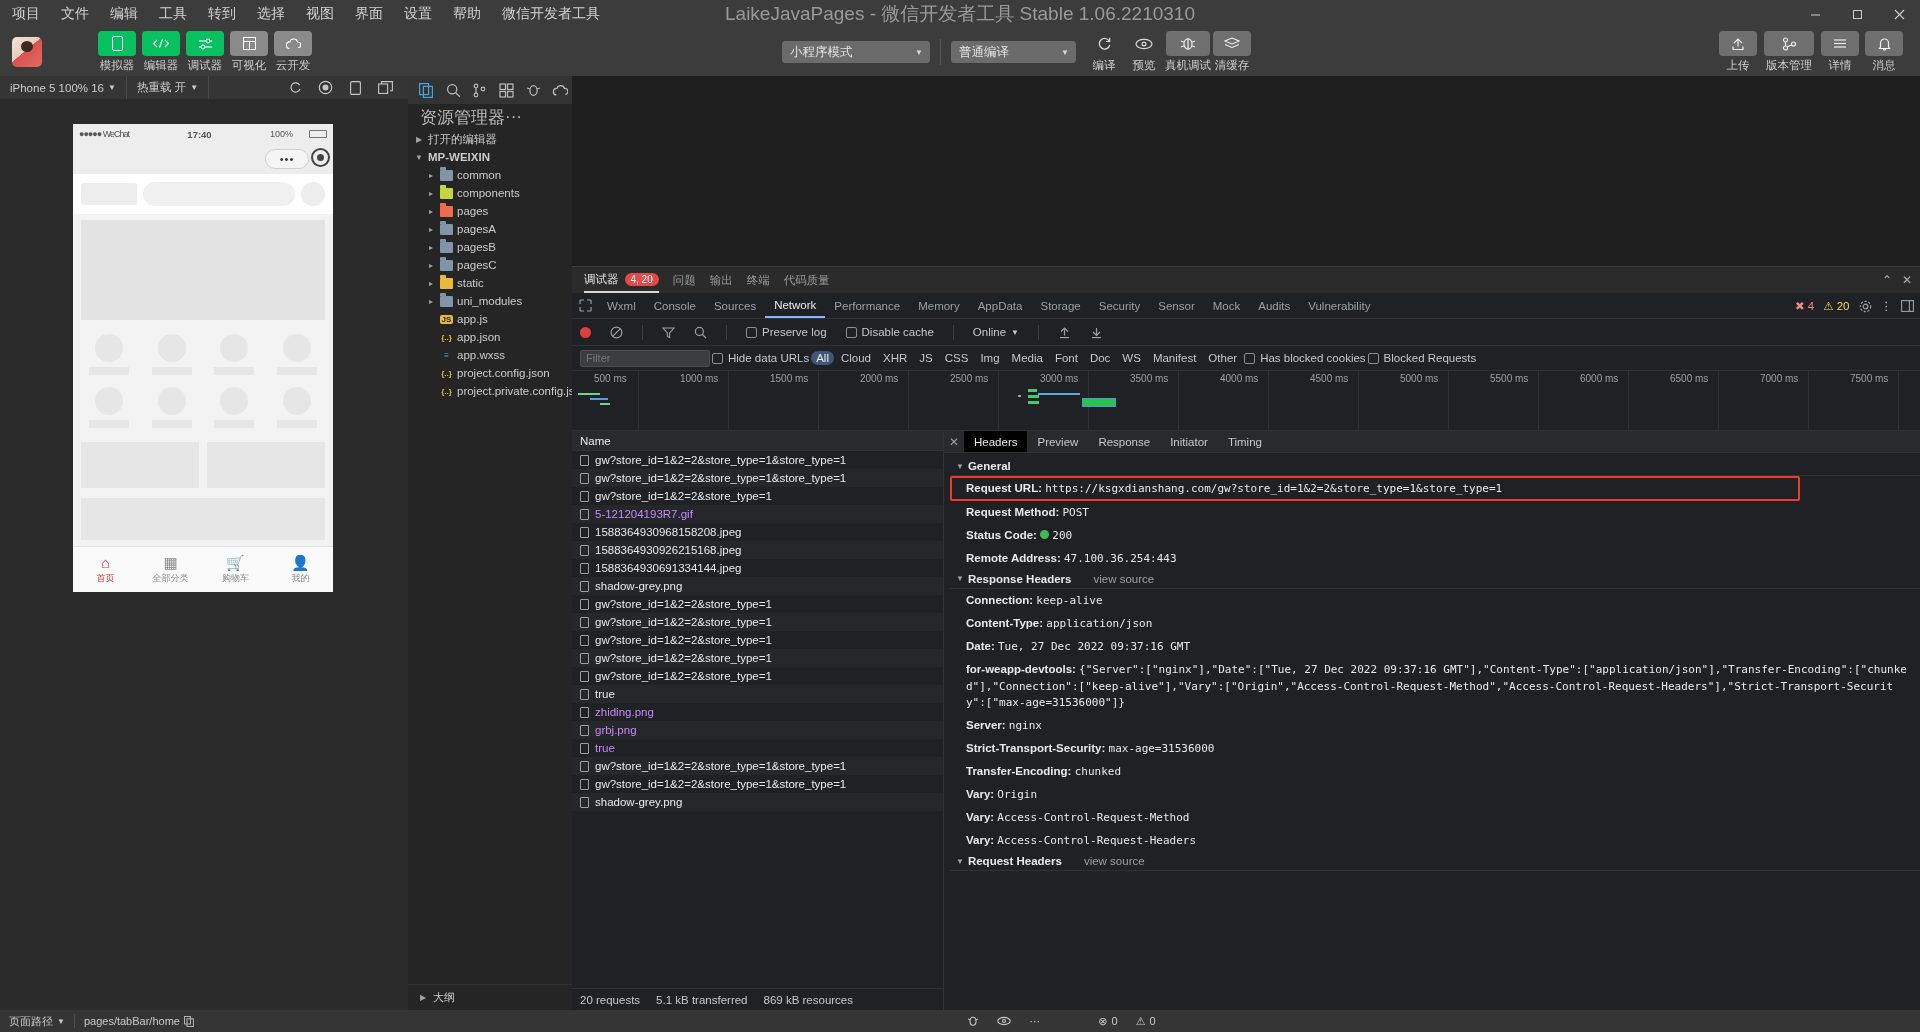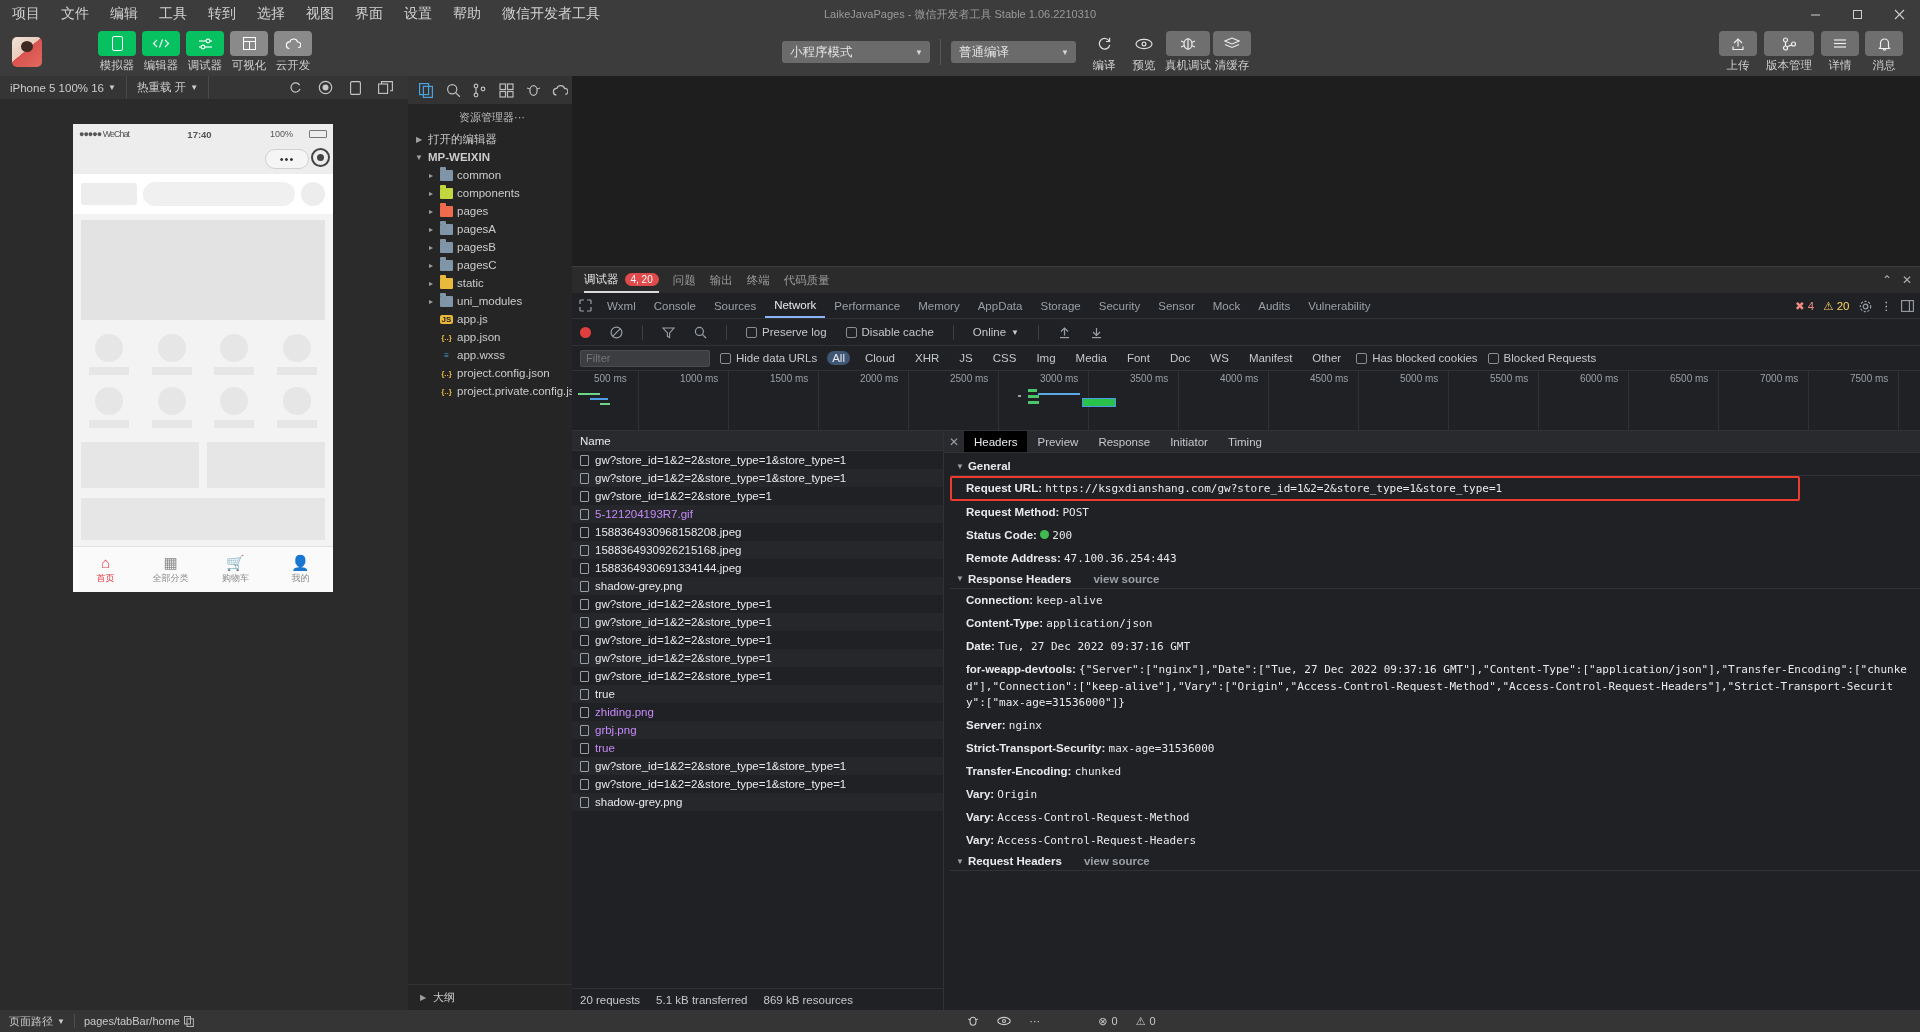--- a/index.html
+++ b/index.html
@@ -14,21 +14,21 @@
 
   
   .titlebar {
     position: absolute; left: 0; top: 0; width: 1920px; height: 28px;
     background: #3c3c3c; display: flex; align-items: center;
   }
   .menu { display: flex; align-items: center; padding-left: 8px; gap: 13px; }
   .menu-item { font-size: 14px; color: #d2d2d2; padding: 2px 4px; cursor: default; }
   .win-title {
     position: absolute; left: 0; right: 0; text-align: center;
-    font-size: 11px; color: #9a9a9a; pointer-events: none;
+    font-size: 19px; color: #9a9a9a; pointer-events: none;
   }
   .win-ctrls { position: absolute; right: 0; top: 0; height: 28px; display: flex; }
   .win-btn { width: 42px; height: 28px; display: flex; align-items: center; justify-content: center;
              color: #cfcfcf; font-size: 13px; }
 
   
   .toolbar {
     position: absolute; left: 0; top: 28px; width: 1920px; height: 48px;
     background: #3c3c3c; display: flex; align-items: center;
   }
@@ -128,22 +128,22 @@
     position: absolute; left: 408px; top: 76px; width: 164px; height: 28px;
     background: #333333; display:flex; align-items:center; gap: 2px; padding-left: 6px;
   }
   .exp-tab { width: 26px; height: 26px; display:flex;align-items:center;justify-content:center; color:#9a9a9a; cursor:pointer; }
   .exp-tab.active { color: #e6e6e6; }
 
   .explorer {
     position: absolute; left: 408px; top: 104px; width: 164px; bottom: 22px;
     background: #252526; font-size: 11.5px; color: #cccccc;
   }
-  .exp-head { height: 26px; display:flex; align-items:center; justify-content: center;
-              padding: 0 8px 0 12px; font-size: 11px; color: #bbbbbb; }
+  .exp-head { height: 26px; display:flex; align-items:center; justify-content: flex-start;
+              padding: 0 8px 0 12px; font-size: 17px; color: #bbbbbb; }
   .tree-row { height: 18px; display:flex; align-items:center; gap: 4px; padding-left: 6px; cursor: pointer; white-space: nowrap; }
   .tw { width: 10px; text-align:center; font-size: 8px; color:#a0a0a0; flex:none; }
   .fold { width: 13px; height: 11px; border-radius: 1px; flex: none; position: relative; }
   .fold::before { content:""; position:absolute; left:0; top:-2.5px; width:6px; height:3px; border-radius:1px 1px 0 0; background: inherit; }
   .fico { width: 13px; text-align:center; font-size: 8px; font-weight:bold; flex:none; }
   .exp-foot {
     position:absolute; left:0; right:0; bottom: 0; height: 26px; display:flex; align-items:center;
     gap: 5px; padding-left: 10px; font-size: 11px; color: #cccccc; border-top: 1px solid #333;
   }
 
@@ -176,21 +176,21 @@
   .net-toolbar {
     height: 27px; display:flex; align-items:center; gap: 19px; padding: 0 8px;
     background:#202124; border-bottom: 1px solid #313235; font-size: 11.5px; color:#c5c8cc;
   }
   .rec-dot { width: 11px; height: 11px; border-radius: 50%; background:#e33e3e; cursor:pointer; }
   .cb { display:flex; align-items:center; gap: 5px; cursor: pointer; }
   .box { width: 11px; height: 11px; border: 1px solid #8a8d91; border-radius: 2px; background: #202124; flex:none; }
   .online-sel { display:flex; align-items:center; gap:5px; }
 
   .filter-bar {
-    height: 25px; display:flex; align-items:center; gap: 10px; padding: 0 8px;
+    height: 25px; display:flex; align-items:center; gap: 2px; padding: 0 8px;
     background:#202124; border-bottom: 1px solid #313235; font-size: 11.5px; color:#c5c8cc;
   }
   .filter-input {
     width: 130px; height: 17px; background:#3b3d40; border: 1px solid #4a4d50; border-radius: 2px;
     color:#c5c8cc; font-size: 11px; padding: 0 5px; font-family: "Liberation Sans", sans-serif;
   }
   .ftype { padding: 1px 5px; border-radius: 9px; cursor:pointer; }
   .ftype.active { background: #3f5675; color: #e8eaed; }
 
   .overview { height: 60px; background:#202124; border-bottom: 1px solid #313235; position: relative; overflow: hidden; }
@@ -213,21 +213,21 @@
 
   .net-right { flex: 1; display:flex; flex-direction: column; min-width: 0; }
   .nr-tabs { height: 22px; background:#292a2d; display:flex; align-items:stretch; border-bottom:1px solid #313235; }
   .nr-close { width: 20px; display:flex;align-items:center;justify-content:center; color:#9aa0a6; font-size:12px; cursor:pointer; }
   .nr-tab { font-size: 11.5px; color:#c5c8cc; padding: 0 10px; display:flex; align-items:center; cursor:pointer; }
   .nr-tab.active { background:#000; color:#e8eaed; }
   .nr-body { flex:1; overflow:hidden; padding: 4px 0 0 6px; font-size: 11.5px; }
   .sec-title { color:#e8eaed; font-weight: bold; padding: 3px 0 3px 6px; display:flex; align-items:center; gap: 4px;
                border-bottom: 1px solid #313235; }
   .sec-title .tri { font-size: 8px; color:#9aa0a6; }
-  .vs { font-weight: bold; color:#9aa0a6; margin-left: 18px; }
+  .vs { font-weight: normal; color:#9aa0a6; margin-left: 18px; }
   .kv { padding: 3px 0 3px 16px; color:#e8eaed; line-height: 1.45; word-break: break-all; }
   .kv b { font-weight: bold; }
   .kv .val { font-family: "DejaVu Sans Mono", monospace; font-size: 11px; color:#e8eaed; }
   .kv.hl { border: 2px solid #f03a2f; border-radius: 2px; margin-right: 120px; padding: 2px 0 2px 14px; }
   .green-dot { display:inline-block; width: 9px; height: 9px; border-radius:50%; background:#3fbb50; }
 
   
   .statusbar {
     position:absolute; left:0; bottom:0; width: 1920px; height: 22px; background:#353535;
     display:flex; align-items:center; font-size: 11px; color:#cacaca;

